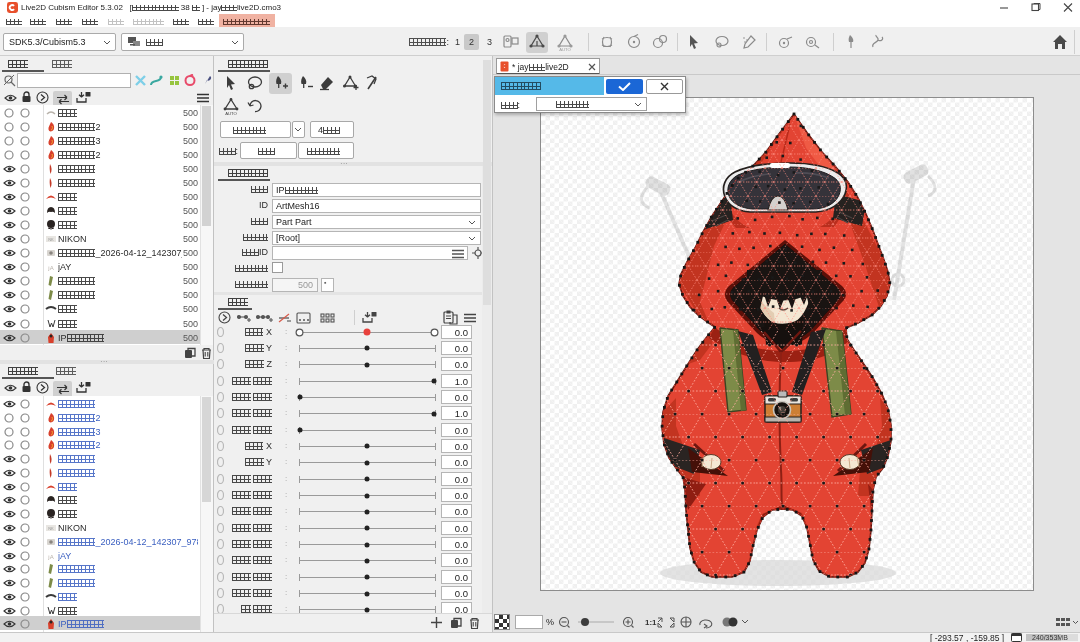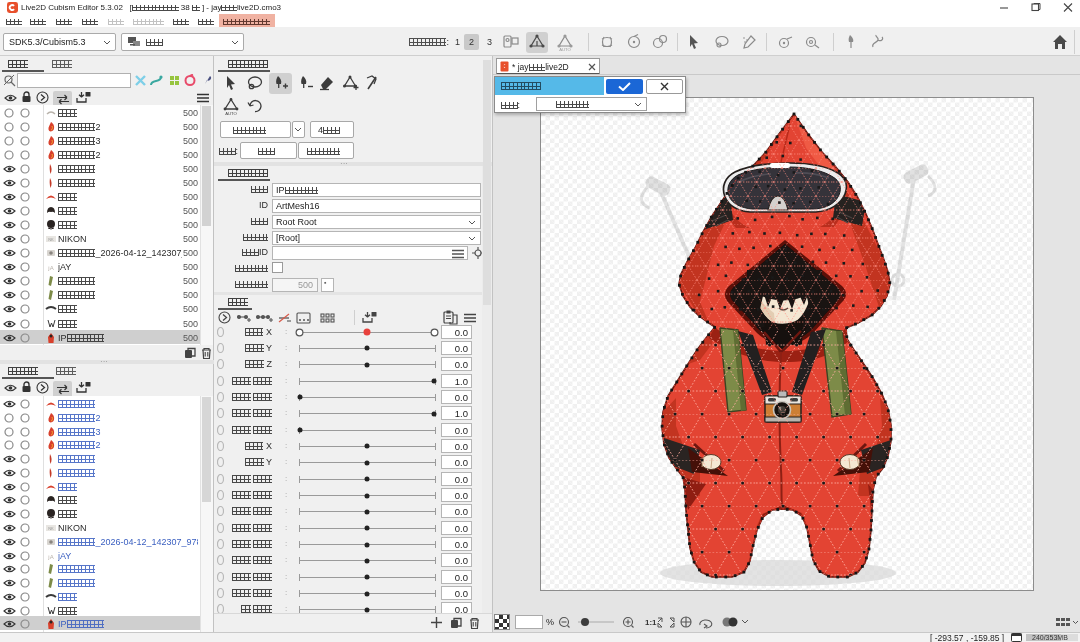--- a/index.html
+++ b/index.html
@@ -676,21 +676,21 @@
 <div class="abs" style="left:228px;top:168px;font-size:9px;color:#2b2b2b;white-space:nowrap;"><b class="z" style="width:39.5px;height:8.5px;vertical-align:-1px;background-image:repeating-linear-gradient(0deg,#222 0,#222 1px,transparent 1px,transparent 3.4px),repeating-linear-gradient(90deg,#222 0,#222 1px,transparent 1px,transparent 3.9px)"></b></div>
 <div class="abs" style="left:218px;top:179px;width:52px;height:2px;background:#555;"></div>
 <div class="abs" style="left:0px;top:184px;font-size:9px;color:#2b2b2b;white-space:nowrap;width:268px;text-align:right;left:0;"><b class="z" style="width:16.6px;height:7.0px;vertical-align:-1px;background-image:repeating-linear-gradient(0deg,#2b2b2b 0,#2b2b2b 1px,transparent 1px,transparent 3.4px),repeating-linear-gradient(90deg,#2b2b2b 0,#2b2b2b 1px,transparent 1px,transparent 3.9px)"></b></div>
 <div class="abs" style="left:272px;top:183px;width:209px;height:14px;background:#fff;border:1px solid #b5b5b5;box-sizing:border-box;"></div>
 <div class="abs" style="left:276px;top:185px;font-size:9px;color:#222;white-space:nowrap;width:200px;text-align:left;">IP<b class="z" style="width:33.3px;height:7.0px;vertical-align:-1px;background-image:repeating-linear-gradient(0deg,#2b2b2b 0,#2b2b2b 1px,transparent 1px,transparent 3.4px),repeating-linear-gradient(90deg,#2b2b2b 0,#2b2b2b 1px,transparent 1px,transparent 3.9px)"></b></div>
 <div class="abs" style="left:0px;top:200px;font-size:9px;color:#2b2b2b;white-space:nowrap;width:268px;text-align:right;left:0;">ID</div>
 <div class="abs" style="left:272px;top:199px;width:209px;height:14px;background:#fff;border:1px solid #b5b5b5;box-sizing:border-box;"></div>
 <div class="abs" style="left:276px;top:201px;font-size:9px;color:#222;white-space:nowrap;width:200px;text-align:left;">ArtMesh16</div>
 <div class="abs" style="left:0px;top:216px;font-size:9px;color:#2b2b2b;white-space:nowrap;width:268px;text-align:right;left:0;"><b class="z" style="width:16.6px;height:7.0px;vertical-align:-1px;background-image:repeating-linear-gradient(0deg,#2b2b2b 0,#2b2b2b 1px,transparent 1px,transparent 3.4px),repeating-linear-gradient(90deg,#2b2b2b 0,#2b2b2b 1px,transparent 1px,transparent 3.9px)"></b></div>
 <div class="abs" style="left:272px;top:215px;width:209px;height:14px;background:#fff;border:1px solid #b5b5b5;box-sizing:border-box;"></div>
-<div class="abs" style="left:276px;top:217px;font-size:9px;color:#222;white-space:nowrap;width:200px;text-align:left;">Root Root</div>
+<div class="abs" style="left:276px;top:217px;font-size:9px;color:#222;white-space:nowrap;width:200px;text-align:left;">Part Part</div>
 <svg class="abs" style="left:468px;top:220px" width="8" height="5">
     <path d="M1 1 L4 4 L7 1" stroke="#555" fill="none"></path>
   </svg>
 <div class="abs" style="left:0px;top:232px;font-size:9px;color:#2b2b2b;white-space:nowrap;width:268px;text-align:right;left:0;"><b class="z" style="width:25.0px;height:7.0px;vertical-align:-1px;background-image:repeating-linear-gradient(0deg,#2b2b2b 0,#2b2b2b 1px,transparent 1px,transparent 3.4px),repeating-linear-gradient(90deg,#2b2b2b 0,#2b2b2b 1px,transparent 1px,transparent 3.9px)"></b></div>
 <div class="abs" style="left:272px;top:231px;width:209px;height:14px;background:#fff;border:1px solid #b5b5b5;box-sizing:border-box;"></div>
 <div class="abs" style="left:276px;top:233px;font-size:9px;color:#222;white-space:nowrap;width:200px;text-align:left;">[Root]</div>
 <svg class="abs" style="left:468px;top:236px" width="8" height="5">
     <path d="M1 1 L4 4 L7 1" stroke="#555" fill="none"></path>
   </svg>
 <div class="abs" style="left:0px;top:247px;font-size:9px;color:#2b2b2b;white-space:nowrap;width:268px;text-align:right;left:0;"><b class="z" style="width:16.6px;height:7.0px;vertical-align:-1px;background-image:repeating-linear-gradient(0deg,#2b2b2b 0,#2b2b2b 1px,transparent 1px,transparent 3.4px),repeating-linear-gradient(90deg,#2b2b2b 0,#2b2b2b 1px,transparent 1px,transparent 3.9px)"></b>ID</div>

